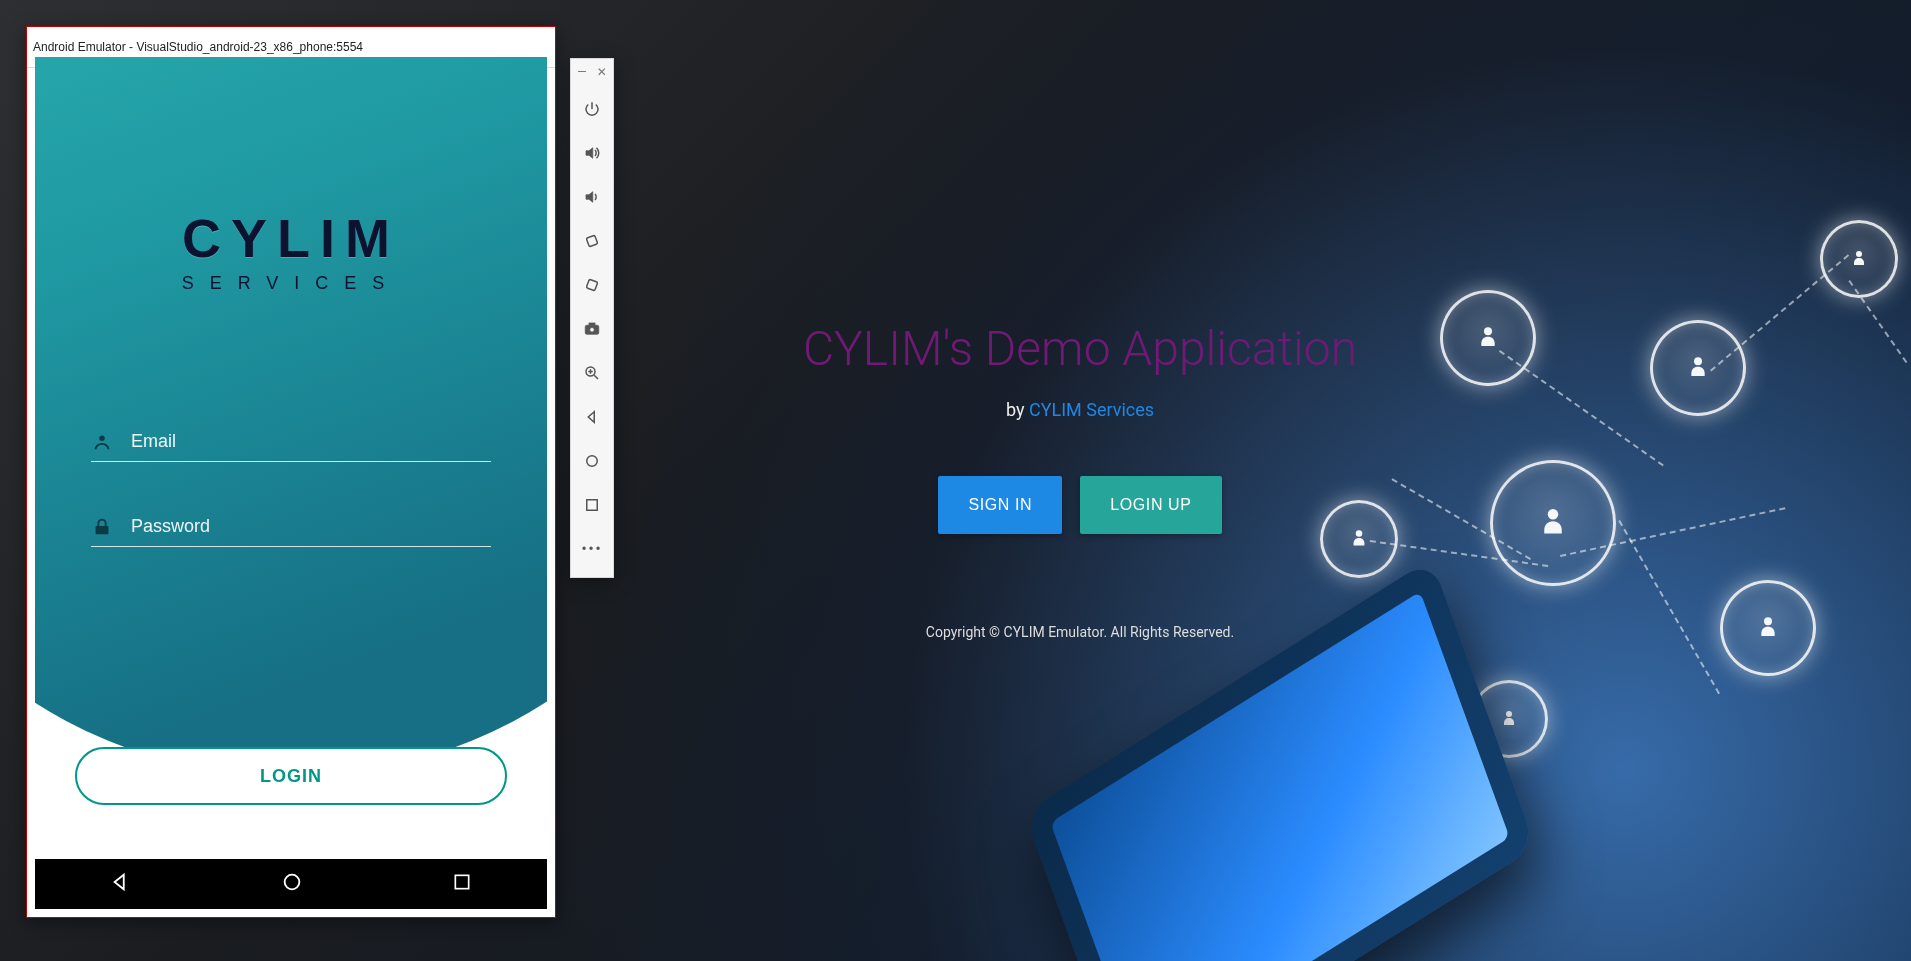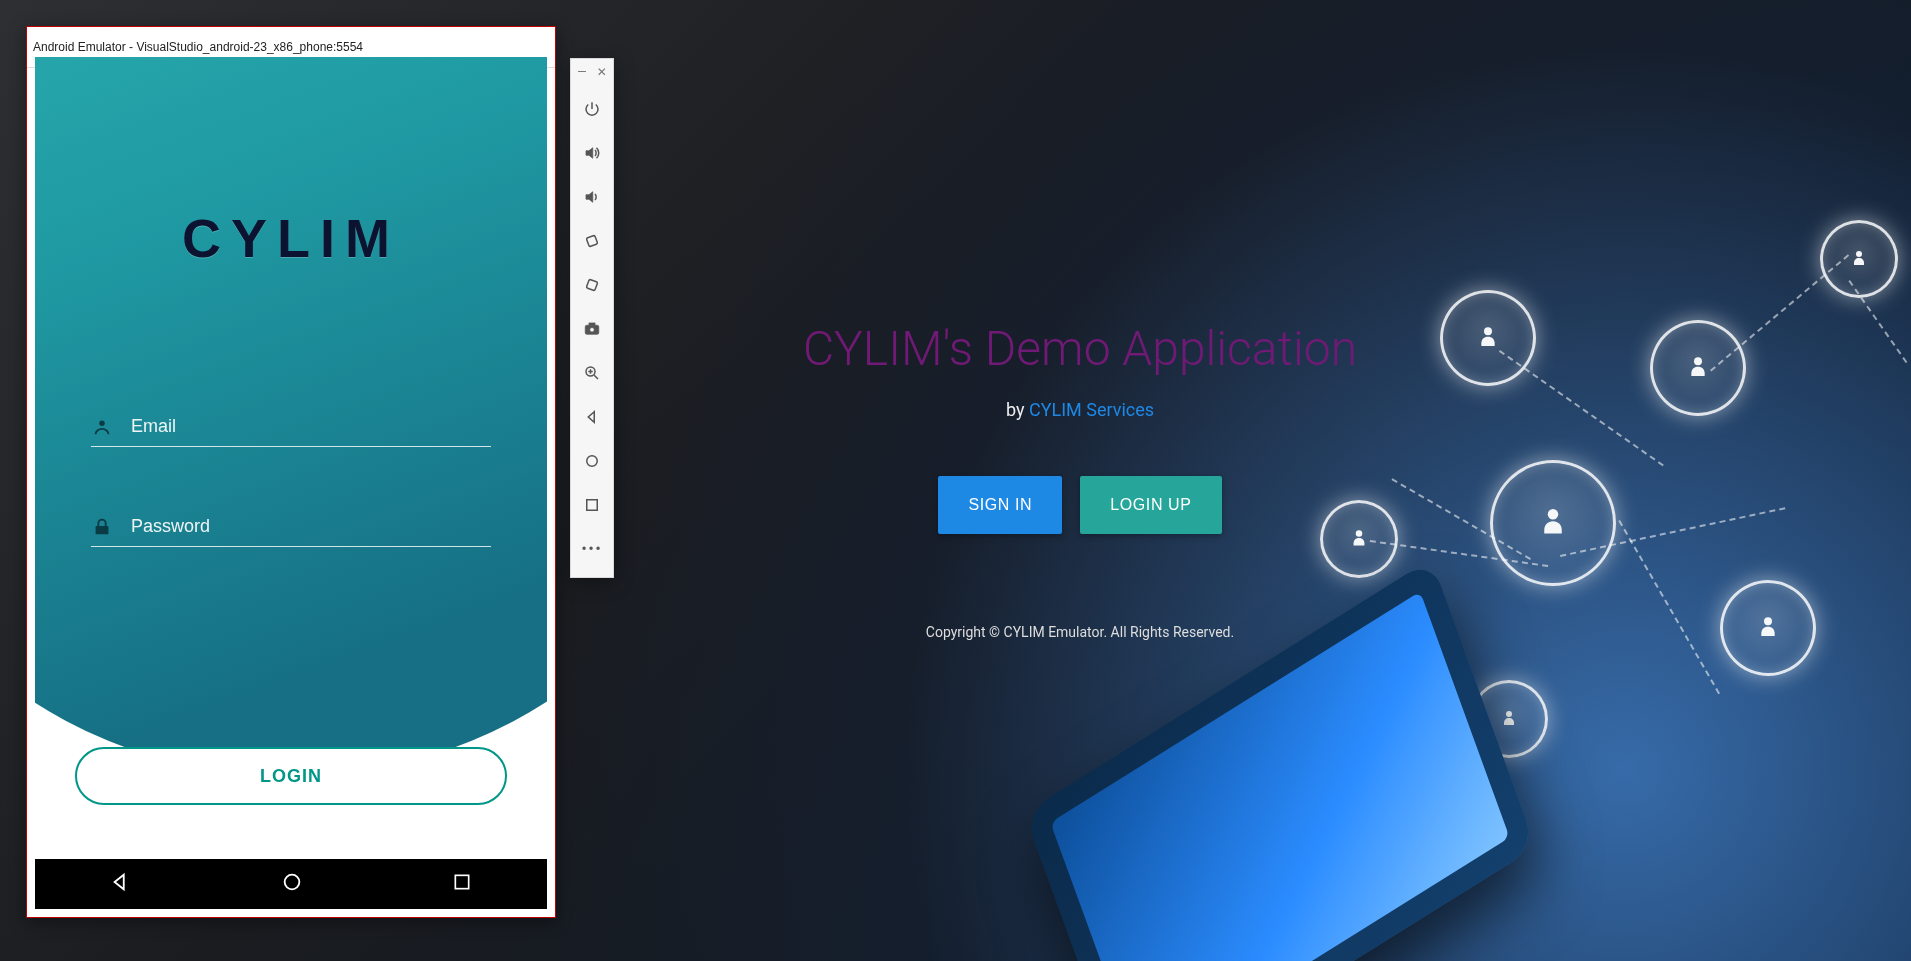--- a/index.html
+++ b/index.html
@@ -208,21 +208,21 @@
 
   .field {
     position: absolute;
     left: 56px; right: 56px;
     display: flex;
     align-items: center;
     gap: 16px;
     border-bottom: 1px solid rgba(255,255,255,0.8);
     padding: 8px 0;
   }
-  .field.email { top: 320px; }
+  .field.email { top: 335px; }
   .field.password { top: 420px; }
   .field-icon { width: 22px; height: 22px; flex: 0 0 22px; }
   .field-icon svg { fill: #0a3c46; }
   .field input {
     flex: 1;
     border: none;
     background: transparent;
     outline: none;
     font-size: 18px;
     color: #fff;
@@ -415,20 +415,21 @@
           <span class="clock">2:34</span>
         </div>
       </div>
 
       <div class="app-body">
         <div class="app-curve"></div>
 
         <div class="app-content">
           <div class="logo-wrap">
             <div class="logo-main">CYLIM</div>
+            <div class="logo-sub">SERVICES</div>
           </div>
 
           <div class="field email">
             <span class="field-icon">
               <svg viewBox="0 0 24 24">
                   <circle cx="12" cy="8" r="3"></circle>
                   <path d="M5 20c0-3.3 3.1-6 7-6s7 2.7 7 6" fill="none" stroke="#0a3c46" stroke-width="2"></path>
                 </svg>
             </span>
             <input type="text" placeholder="Email" style="">

